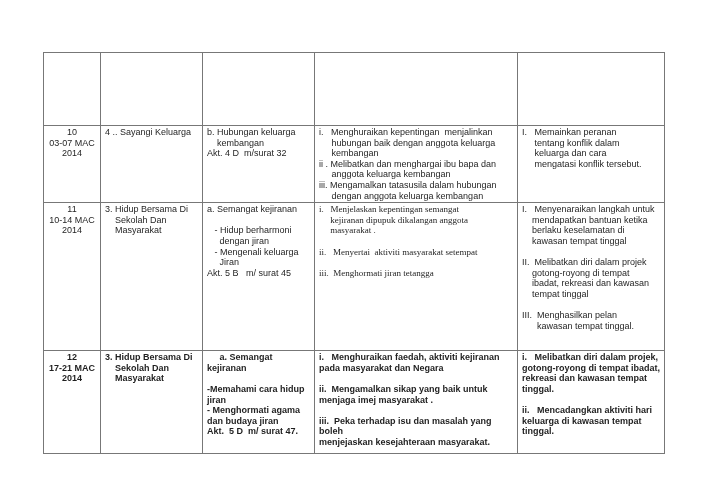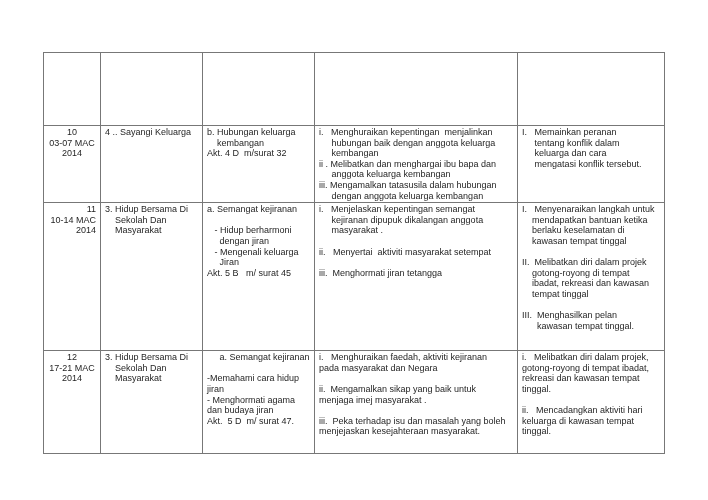--- a/index.html
+++ b/index.html
@@ -40,30 +40,30 @@
   }
   col.c-week   { width: 57px; }
   col.c-theme  { width: 102px; }
   col.c-topic  { width: 112px; }
   col.c-obj    { width: 203px; }
   col.c-act    { width: 147px; }
 
   tr.r-header td { height: 70px; }
   tr.r-10 td     { height: 73px; }
   tr.r-11 td     { height: 145px; }
-  tr.r-12 td     { height: 100px; }
+  tr.r-12 td     { height: 100px; font-weight: bold; }
 
   td.vm     { vertical-align: middle; }
   td.center { text-align: center; }
-  td.pt8    { padding-top: 8px; }
+  td.pt8    { padding-top: 8px; font-family: Liberation Serif, serif; }
   td.pt10   { padding-top: 10px; }
   td.pt16   { padding-top: 16px; }
   td.pt30   { padding-top: 30px; }
   td.pt32   { padding-top: 32px; }
-  td.pt34   { padding-top: 34px; text-align: right; }
+  td.pt34   { padding-top: 34px; }
 </style>
 </head>
 <body>
 
 <div class="page">
   <table class="schedule">
     <colgroup>
       <col class="c-week">
       <col class="c-theme">
       <col class="c-topic">

